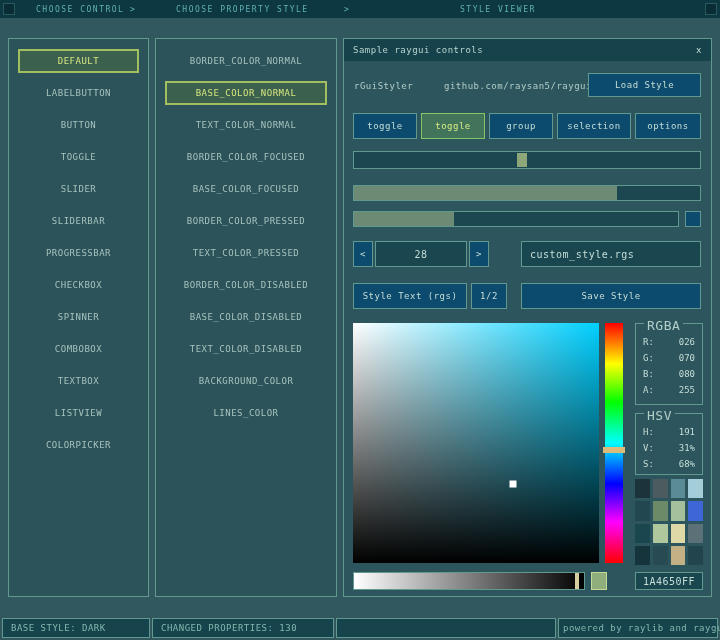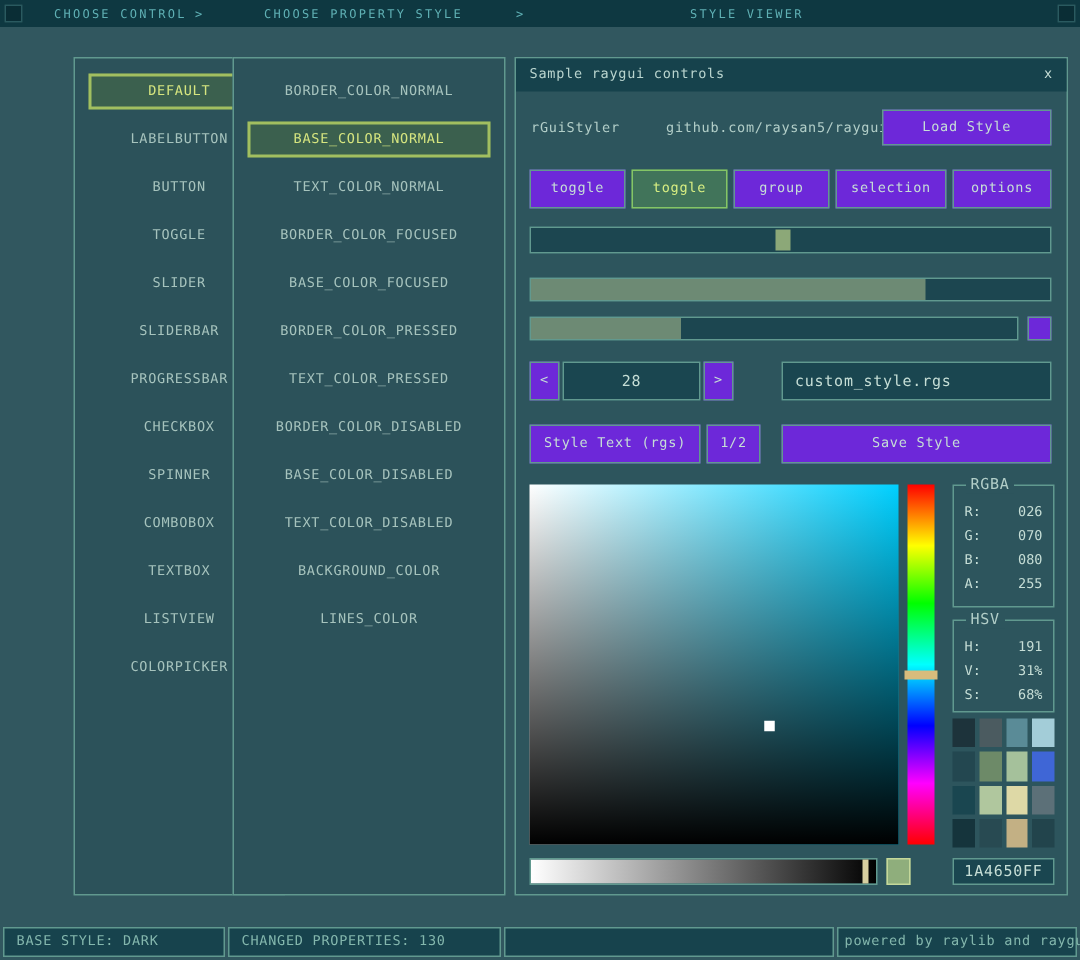--- a/index.html
+++ b/index.html
@@ -24,21 +24,21 @@
   .slot.selected { height:24px; margin:4px 9px; border:2px solid #a2bf60; background:#3b604e; color:#d6e57f; }
 
   
   .win { position:absolute; left:343px; top:38px; width:369px; height:559px; background:#2d555d; border:1px solid #61998f; }
   .win-title { position:absolute; left:0; top:0; right:0; height:22px; background:#16424c;
                display:flex; align-items:center; padding:0 9px; color:#b9d4ce; font-size:9px; letter-spacing:0.5px; }
   .win-close { margin-left:auto; color:#c6ded6; font-size:9px; }
 
   .lbl { position:absolute; color:#b2cec8; font-size:9px; letter-spacing:0.5px; white-space:nowrap; }
 
-  .btn { position:absolute; background:#6d28d9; border:1px solid #61998f; color:#c6ded6;
+  .btn { position:absolute; background:#0c4a6e; border:1px solid #61998f; color:#c6ded6;
          font-size:9px; letter-spacing:0.5px; display:flex; align-items:center; justify-content:center; white-space:nowrap; }
   .btn.active { background:#41745a; border-color:#84c566; color:#d8ee82; }
 
   .track { position:absolute; background:#1c4650; border:1px solid #61998f; overflow:hidden; }
   .fill  { position:absolute; left:0; top:0; bottom:0; background:#6d8a74; }
   .slider-handle { position:absolute; top:1px; bottom:1px; width:10px; background:#8ca878; }
 
   .textbox { position:absolute; background:#1a4650; border:1px solid #61998f; color:#c6ded6;
              font-size:10px; letter-spacing:0.5px; display:flex; align-items:center; padding:0 8px; white-space:nowrap; }
   .textbox.center { justify-content:center; padding:0; }
@@ -48,21 +48,21 @@
             background:
               linear-gradient(to bottom, rgba(0,0,0,0) 0%, #000 100%),
               linear-gradient(to right, #ffffff 0%, #00d0ff 100%); }
   .picker-cursor { position:absolute; width:7px; height:7px; background:#ffffff; transform:translate(-50%,-50%); }
   .huebar { position:absolute; left:261px; top:284px; width:18px; height:240px;
             background:linear-gradient(to bottom,#ff0000 0%,#ffff00 17%,#00ff00 33%,#00ffff 50%,#0000ff 67%,#ff00ff 83%,#ff0000 100%); }
   .hue-handle { position:absolute; left:-2px; right:-2px; height:6px; background:#d9bc7c; transform:translateY(-50%); }
 
   .fieldset { position:absolute; border:1px solid #61998f; }
   .legend { position:absolute; top:-6px; left:8px; background:#2d555d; padding:0 3px;
-            font-size:10px; color:#b2cec8; letter-spacing:0.5px; }
+            font-size:13px; color:#b2cec8; letter-spacing:0.5px; }
   .frow { display:flex; justify-content:space-between; padding:0 7px; font-size:9px; color:#c6ded6; line-height:16px; }
   .frow:first-of-type { margin-top:10px; }
 
   .palette { position:absolute; left:291px; top:440px; width:68px; height:86px;
              display:grid; grid-template-columns:repeat(4,1fr); grid-auto-rows:1fr; gap:3px; }
   .swatch { width:100%; height:100%; }
 
   .graybar { position:absolute; left:9px; top:533px; width:232px; height:18px; border:1px solid #61998f;
              background:linear-gradient(to right,#ffffff 0%,#000000 100%); }
   .gray-handle { position:absolute; top:0; bottom:0; width:4px; background:#d8cfa0; }
@@ -79,21 +79,21 @@
 <div class="topbar">
   <div class="tb-grip" style="left:3px"></div>
   <span class="tb-text" style="left:36px">CHOOSE CONTROL</span>
   <span class="tb-text" style="left:130px">&gt;</span>
   <span class="tb-text" style="left:176px">CHOOSE PROPERTY STYLE</span>
   <span class="tb-text" style="left:344px">&gt;</span>
   <span class="tb-text" style="left:460px">STYLE VIEWER</span>
   <div class="tb-grip" style="right:3px"></div>
 </div>
 
-<div class="panel" style="left:8px; width:141px;margin-left:41px;">
+<div class="panel" style="left:8px; width:141px;">
   <div class="list">
     <div class="slot selected">
         <span>DEFAULT</span>
       </div>
     <div class="slot">
         <span>LABELBUTTON</span>
       </div>
     <div class="slot">
         <span>BUTTON</span>
       </div>

